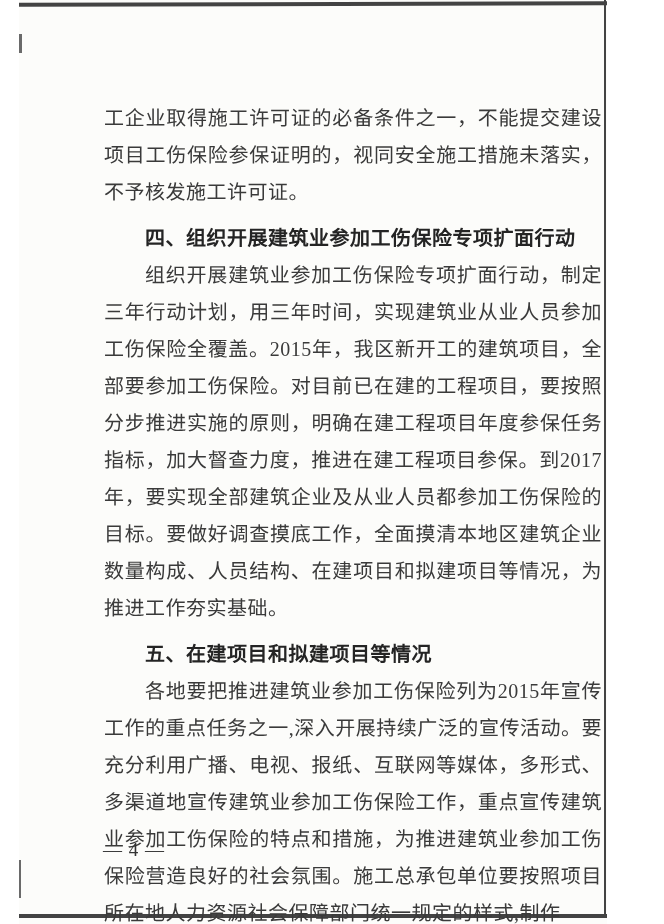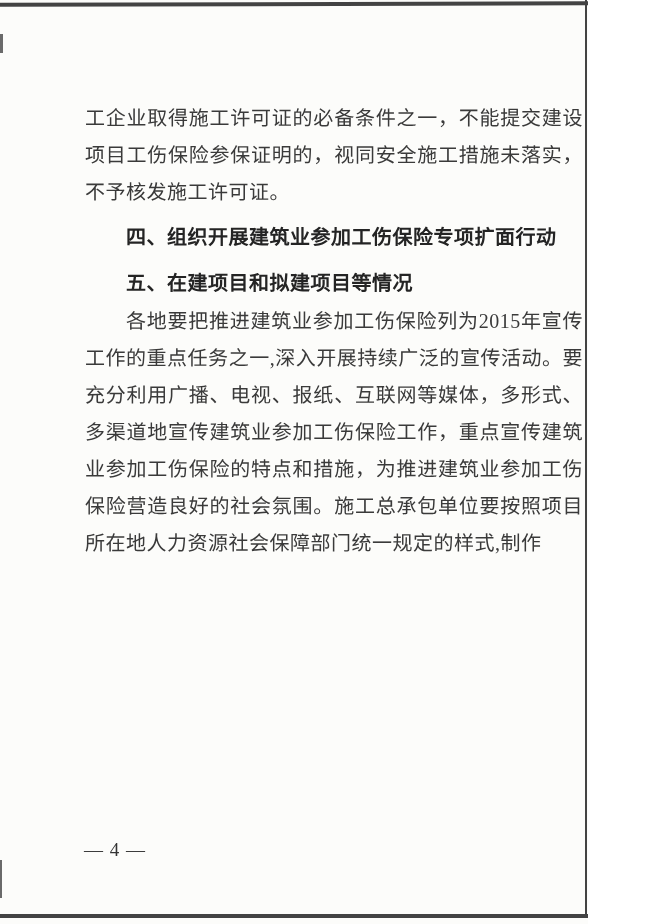--- a/index.html
+++ b/index.html
@@ -7,20 +7,21 @@
     padding: 0;
     background: #ffffff;
   }
   .scan-page {
     position: relative;
     width: 588px;
     height: 924px;
     background: #fcfcfa;
     overflow: hidden;
     font-family: "Liberation Serif", serif;
+    margin-left: 19px;
   }
   
   .scan-edge { position: absolute; background: #434343; }
   .scan-edge-top    { left: 0; top: 2px;  width: 664px; height: 4px; transform: rotate(-0.15deg); }
   .scan-edge-right  { top: 0;  right: 1px; width: 2px;  height: 918px; }
   .scan-edge-bottom { left: 0; top: 914px; width: 664px; height: 4px; }
   .scan-mark { position: absolute; background: #6a6a6a; }
   .scan-mark-top-left    { left: 0; top: 34px;  width: 3px; height: 19px; }
   .scan-mark-bottom-left { left: 0; top: 860px; width: 2px; height: 38px; }
 
@@ -42,21 +43,21 @@
   }
   .para.no-indent { text-indent: 0; }
   .heading {
     margin: 9px 0 0 0;
     font-size: 20px;
     line-height: 37px;
     letter-spacing: 0.5px;
     font-weight: bold;
     color: #242424;
     text-indent: 41px;
-    font-family: Liberation Mono, monospace;
+    font-family: Liberation Sans, sans-serif;
   }
   .page-footer {
     position: absolute;
     left: 84px;
     top: 838px;
     font-size: 19px;
     line-height: 24px;
     color: #333333;
     letter-spacing: 1px;
     font-family: "Liberation Serif", serif;
@@ -71,20 +72,21 @@
   <div class="scan-edge scan-edge-right"></div>
   <div class="scan-edge scan-edge-bottom"></div>
   <div class="scan-mark scan-mark-top-left"></div>
   <div class="scan-mark scan-mark-bottom-left"></div>
 
   <main class="content">
     <p class="para no-indent">工企业取得施工许可证的必备条件之一，不能提交建设项目工伤保险参保证明的，视同安全施工措施未落实，不予核发施工许可证。</p>
 
     <h2 class="heading">四、组织开展建筑业参加工伤保险专项扩面行动</h2>
 
+    <p class="para">组织开展建筑业参加工伤保险专项扩面行动，制定三年行动计划，用三年时间，实现建筑业从业人员参加工伤保险全覆盖。2015年，我区新开工的建筑项目，全部要参加工伤保险。对目前已在建的工程项目，要按照分步推进实施的原则，明确在建工程项目年度参保任务指标，加大督查力度，推进在建工程项目参保。到2017年，要实现全部建筑企业及从业人员都参加工伤保险的目标。要做好调查摸底工作，全面摸清本地区建筑企业数量构成、人员结构、在建项目和拟建项目等情况，为推进工作夯实基础。</p>
 
     <h2 class="heading">五、在建项目和拟建项目等情况</h2>
 
     <p class="para">各地要把推进建筑业参加工伤保险列为2015年宣传工作的重点任务之一,深入开展持续广泛的宣传活动。要充分利用广播、电视、报纸、互联网等媒体，多形式、多渠道地宣传建筑业参加工伤保险工作，重点宣传建筑业参加工伤保险的特点和措施，为推进建筑业参加工伤保险营造良好的社会氛围。施工总承包单位要按照项目所在地人力资源社会保障部门统一规定的样式,制作</p>
   </main>
 
   <footer class="page-footer">— 4 —</footer>
 
 </div>
 

